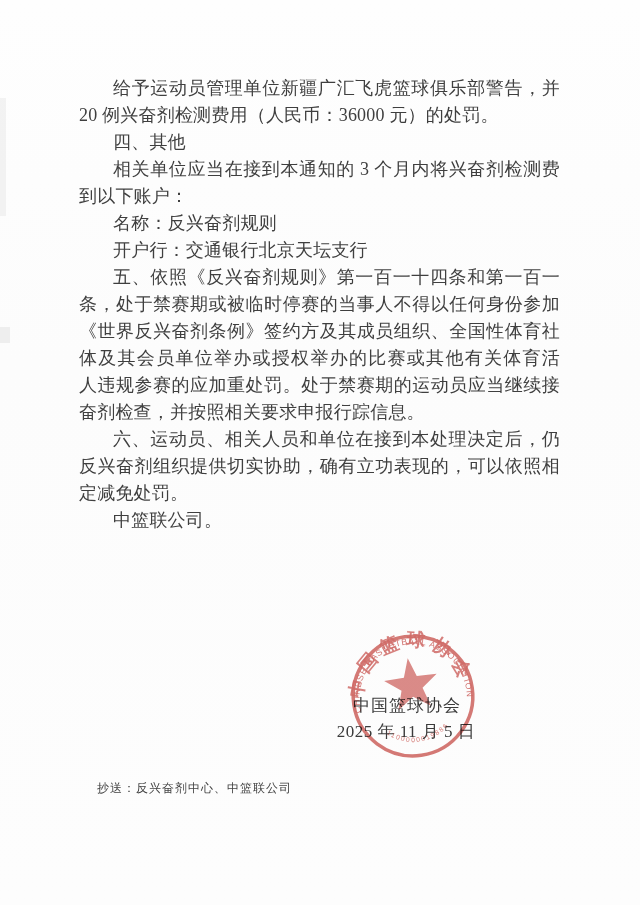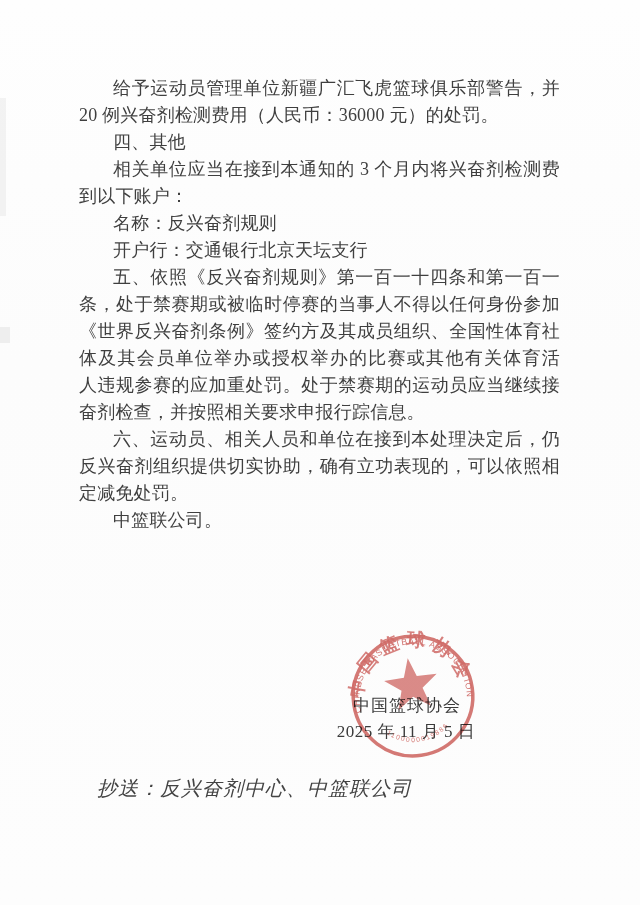--- a/index.html
+++ b/index.html
@@ -43,22 +43,22 @@
     text-align: center; font-size: 17px; letter-spacing: 1px;
     line-height: 27px; color: #3b3b3b; white-space: nowrap;
   }
   .sig-date {
     position: absolute; left: 326px; top: 718px; width: 160px;
     text-align: center; font-size: 17px; letter-spacing: 0.5px;
     line-height: 27px; color: #3b3b3b; white-space: nowrap;
   }
   .cc-line {
     position: absolute; left: 97px; top: 776px;
-    font-size: 20px; letter-spacing: 1px; line-height: 24px;
-    color: #434343; white-space: nowrap; font-style: italic;
+    font-size: 12px; letter-spacing: 1px; line-height: 24px;
+    color: #434343; white-space: nowrap;
   }
 
   .seal {
     position: absolute; left: 346px; top: 628px;
     width: 134px; height: 134px;
     mix-blend-mode: multiply;
     opacity: 0.82;
     filter: blur(0.2px);
   }
   .seal text {

